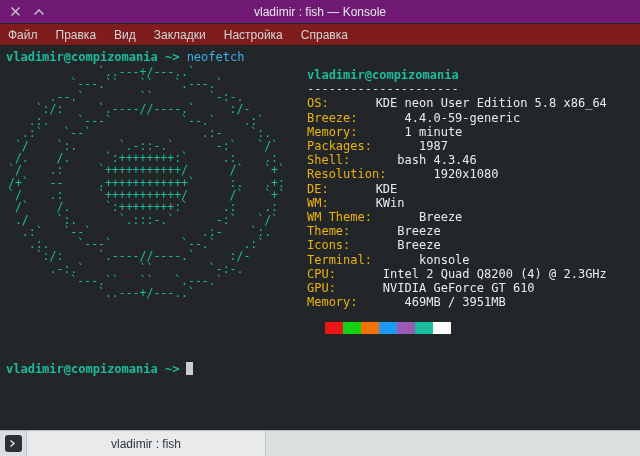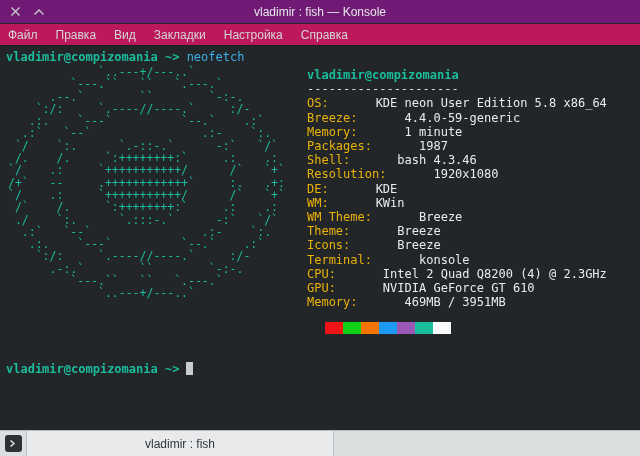--- a/index.html
+++ b/index.html
@@ -16,21 +16,21 @@
   }
   .titlebar .win-btn { width: 18px; height: 18px; display: flex; align-items: center; justify-content: center; margin-right: 6px; }
   .titlebar .win-btn svg { display: block; }
   .title-text {
     position: absolute; left: 0; right: 0; text-align: center;
     font-size: 12px; color: #e6e8ea; pointer-events: none;
   }
 
   
   .menubar {
-    height: 22px; flex: none; background: #be185d; display: flex; align-items: center;
+    height: 22px; flex: none; background: #7f1d1d; display: flex; align-items: center;
     padding: 0 8px; gap: 18px; border-bottom: 1px solid #1c1f22;
   }
   .menu-item { font-size: 12px; color: #d3d6d9; cursor: default; }
 
   
   .terminal {
     flex: 1; background: #232629; color: #eff0f1; overflow: hidden;
     font-family: "DejaVu Sans Mono", monospace; font-size: 12px; line-height: 15px;
     padding: 4px 6px;
   }
@@ -64,21 +64,21 @@
     border-top: 1px solid #b9bcbe;
   }
   .tab-icon-btn {
     width: 26px; flex: none; display: flex; align-items: center; justify-content: center;
   }
   .tab-icon-btn .icon-box {
     width: 17px; height: 17px; background: #2d3136; border-radius: 3px;
     display: flex; align-items: center; justify-content: center;
   }
   .tab {
-    width: 308px; flex: none; background: #e9eaeb;
+    width: 240px; flex: none; background: #e9eaeb;
     border-left: 1px solid #bfc2c4; border-right: 1px solid #bfc2c4;
     display: flex; align-items: center; justify-content: center;
   }
   .tab-label { font-size: 12px; color: #31363b; }
   .tabbar-rest { flex: 1; }
 </style>
 </head>
 <body>
 
 <div class="window">

